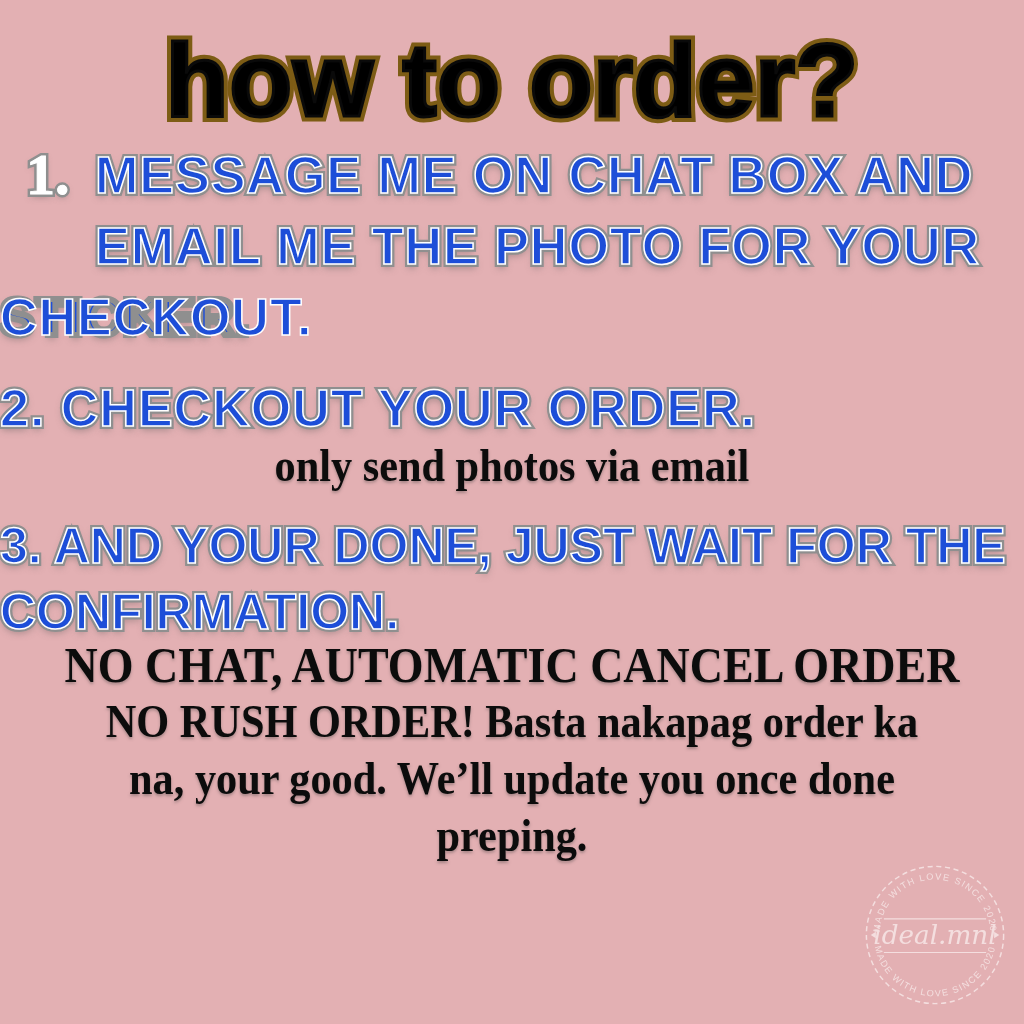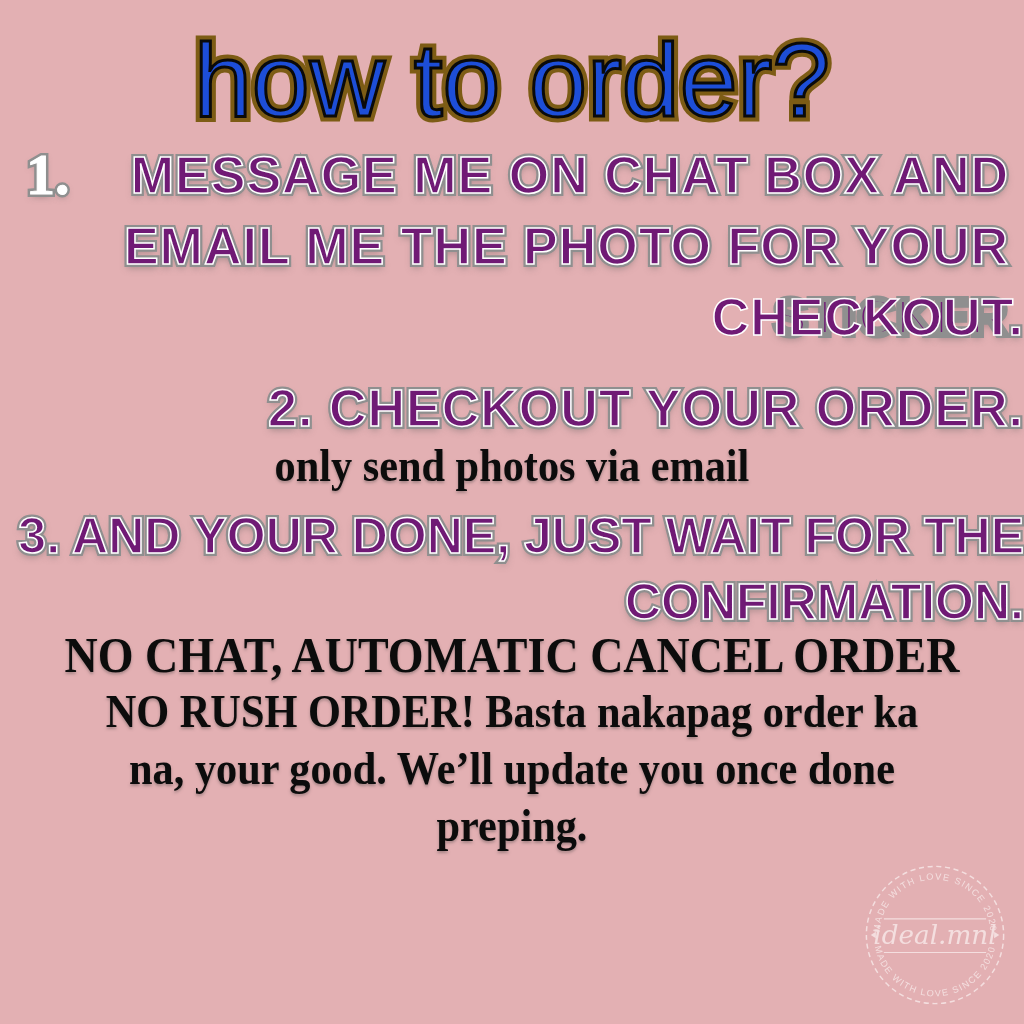--- a/index.html
+++ b/index.html
@@ -25,35 +25,35 @@
     z-index: -1;
     -webkit-text-stroke: var(--sw) var(--sc);
     text-shadow: var(--osh, none);
   }
 
   .title {
     margin: 26px 0 0;
     text-align: center;
     font-size: 104px;
     line-height: 1.04;
-    font-weight: normal;
+    font-weight: bold;
     letter-spacing: 0px;
-    color: #1d4ed8;
+    color: #000000;
     -webkit-text-stroke: 3px #0a0a0a;
     --sw: 11px;
     --sc: #7d5c15;
   }
 
   .hline {
-    text-align: right;
+    text-align: left;
     font-size: 52px;
     line-height: 71px;
     font-weight: bold;
     letter-spacing: 1px;
-    color: #701a75;
+    color: #1d4ed8;
     -webkit-text-stroke: 1.5px #ffffff;
     --sw: 6px;
     --sc: #8f8f8f;
     --osh: 0 4px 7px rgba(110,100,100,0.55);
   }
 
   .step1 { position: relative; margin-top: 6px; }
   .step1-number {
     position: absolute;
     left: 26px; top: 2px;
@@ -76,21 +76,21 @@
     color: #0c0c0c;
     transform: scaleX(0.9);
     text-shadow: 0 2px 3px rgba(105,92,92,0.5);
   }
   .note { font-size: 47px; line-height: 59px; }
   .notes { margin-top: -6px; }
 
   .step2 { margin-top: 20px; }
   .step2 .note { margin-top: -8px; }
 
-  .step3 { margin-top: 8px; }
+  .step3 { margin-top: 18px; }
   .step3 .hline { font-size: 50px; line-height: 66px; letter-spacing: 0; }
 
   .footer { margin-top: -8px; }
   .footer-warning { font-size: 50px; line-height: 56px; transform: scaleX(0.92); }
   .fline { font-size: 47px; line-height: 57px; }
 
   .watermark {
     position: absolute;
     left: 862px;
     top: 862px;

